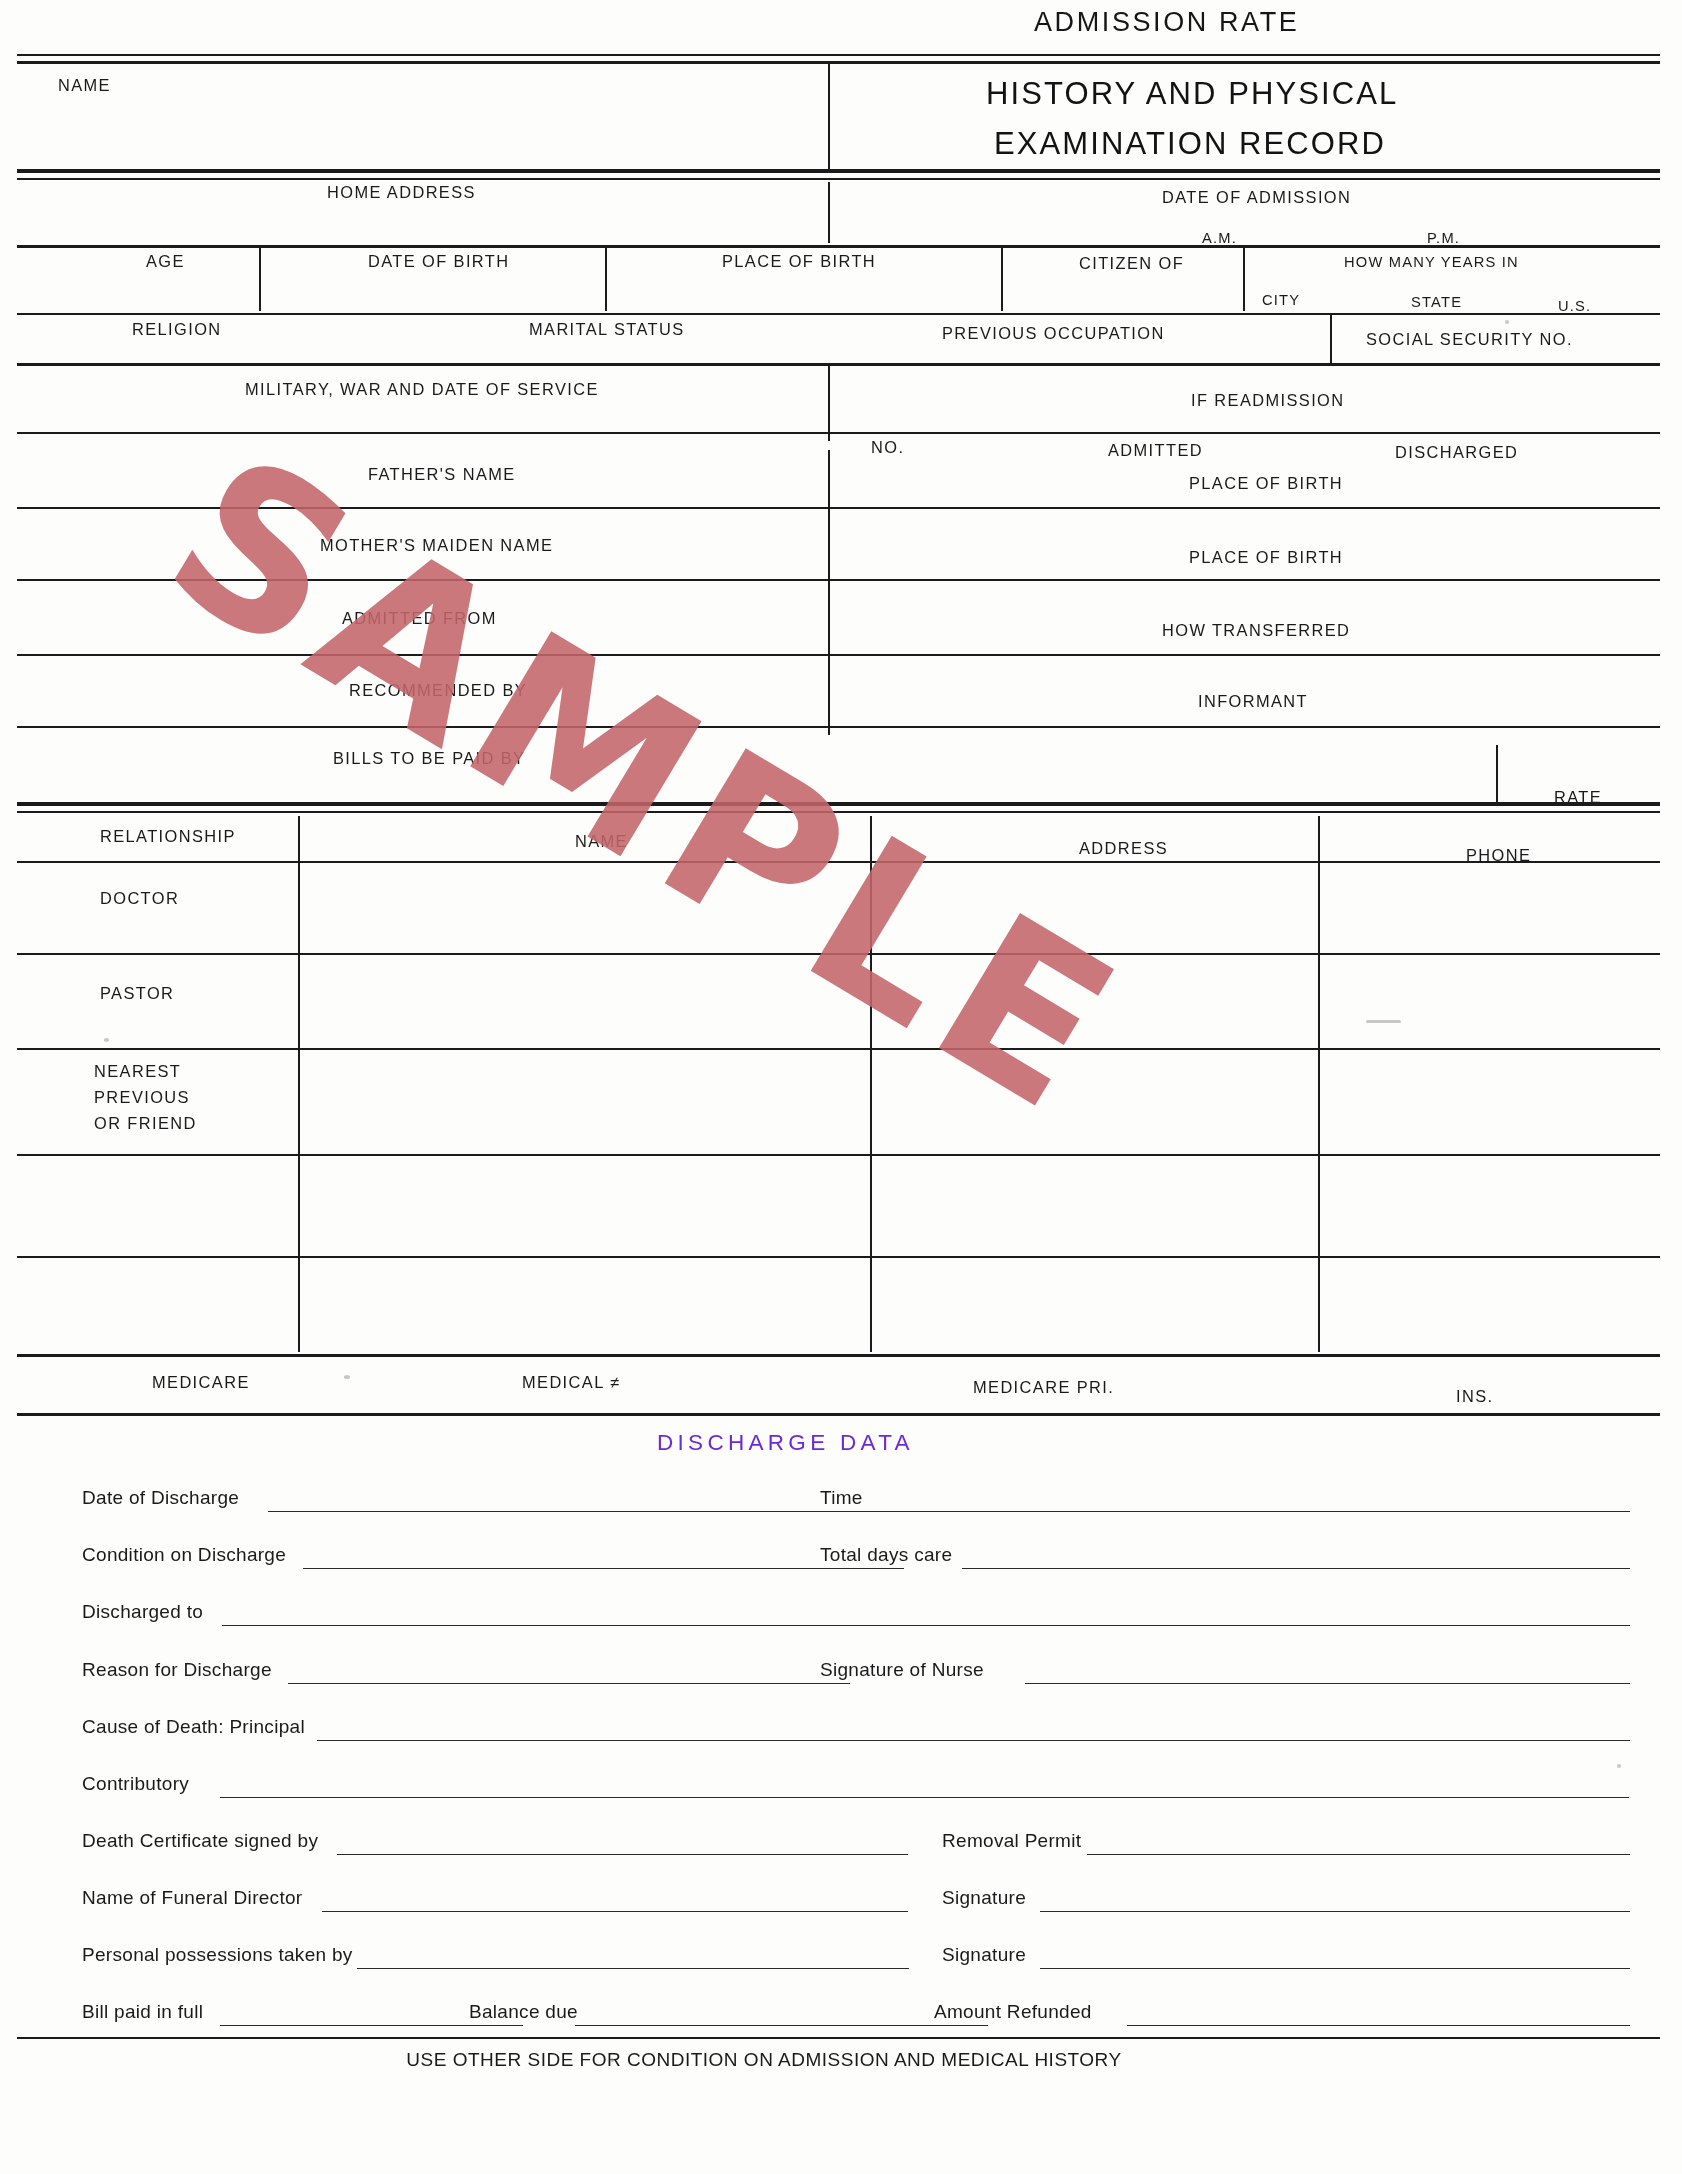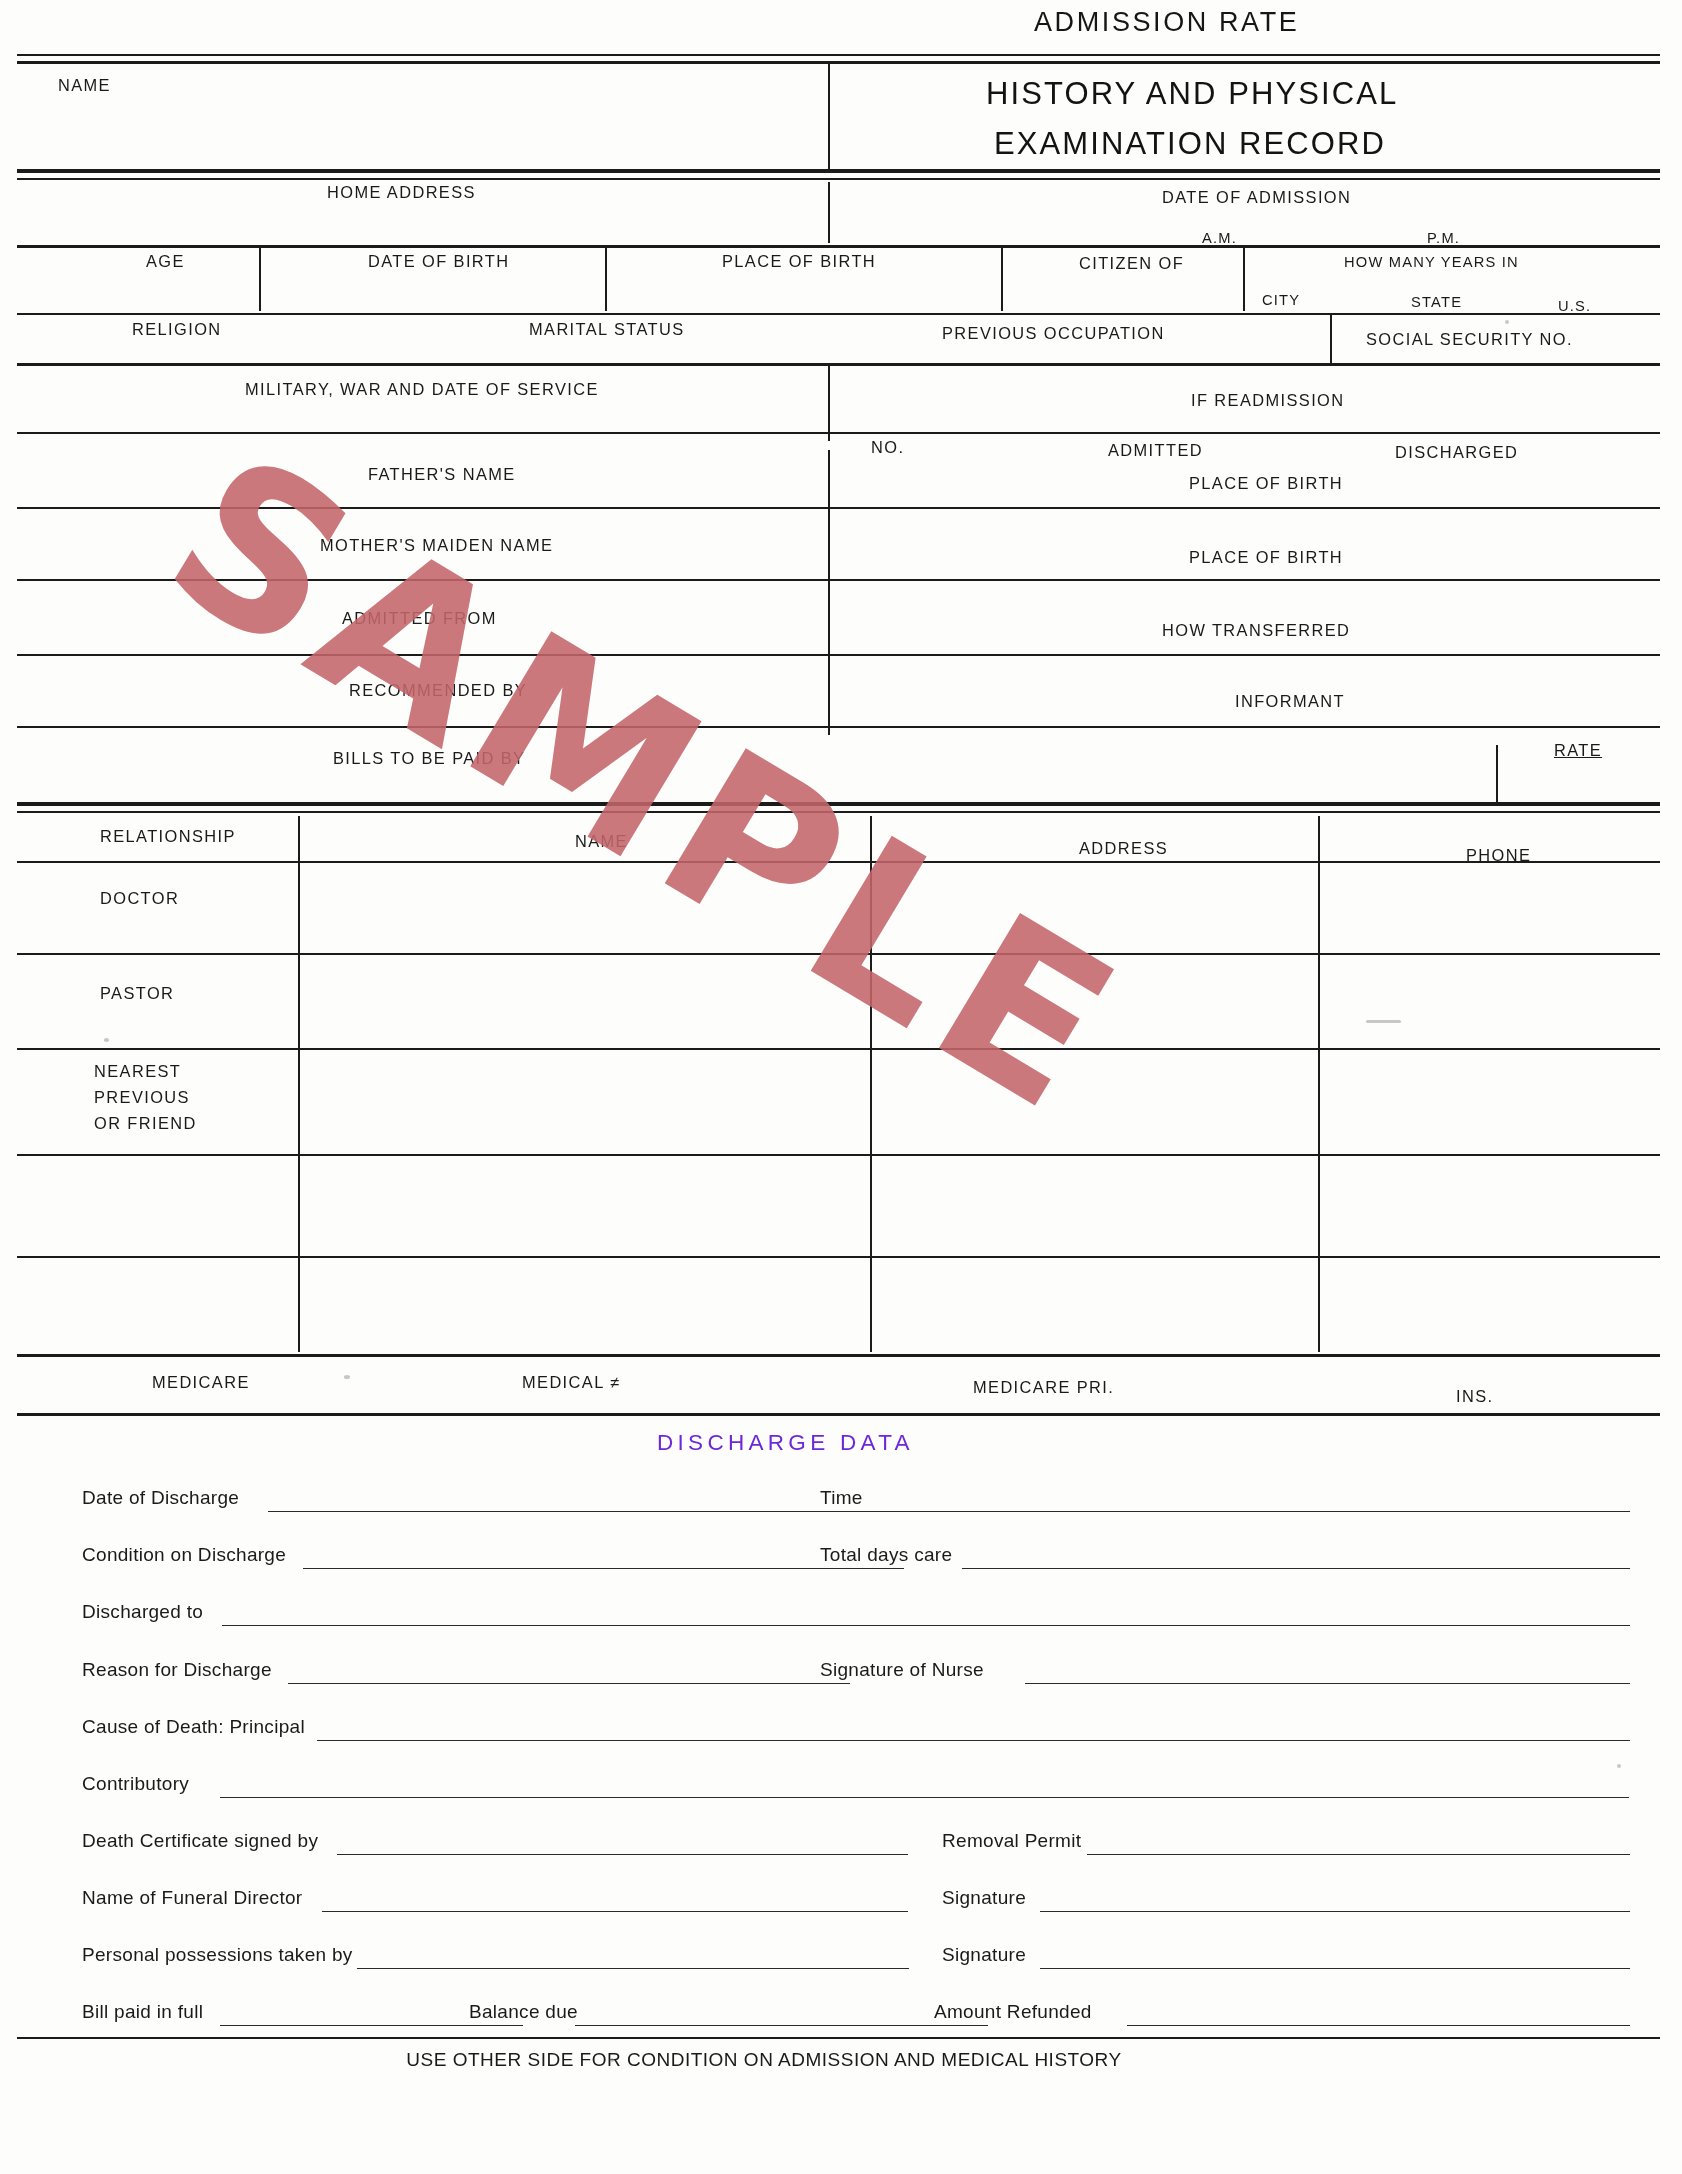--- a/index.html
+++ b/index.html
@@ -211,27 +211,27 @@
 
   <div class="abs lbl" style="left:298px; top:536px;">MOTHER'S MAIDEN NAME</div>
   <div class="abs lbl" style="left:1167px; top:548px;">PLACE OF BIRTH</div>
   <div class="hline" style="left:17.3px; top:579px; width:1643px;"></div>
 
   <div class="abs lbl" style="left:320px; top:609px;">ADMITTED FROM</div>
   <div class="abs lbl" style="left:1140px; top:621px;">HOW TRANSFERRED</div>
   <div class="hline" style="left:17.3px; top:654px; width:1643px;"></div>
 
   <div class="abs lbl" style="left:327px; top:681px;">RECOMMENDED BY</div>
-  <div class="abs lbl" style="left:1213px; top:692px;">INFORMANT</div>
+  <div class="abs lbl" style="left:1176px; top:692px;">INFORMANT</div>
   <div class="hline" style="left:17.3px; top:726px; width:1643px;"></div>
 
   <div class="vline" style="left:828px; top:450px; height:285px;"></div>
 
   <div class="abs lbl" style="left:311px; top:749px;">BILLS TO BE PAID BY</div>
-  <div class="abs lbl" style="left:1532px; top:741px;text-decoration:underline;">RATE</div>
+  <div class="abs lbl" style="left:1532px; top:788px;text-decoration:underline;">RATE</div>
   <div class="vline" style="left:1496px; top:745px; height:59px;"></div>
 
   <div class="hline thick" style="left:17.3px; top:802px; width:1643px;"></div>
   <div class="hline" style="left:17.3px; top:811px; width:1643px;"></div>
 
   <div class="abs lbl" style="left:78px; top:827px;">RELATIONSHIP</div>
   <div class="abs lbl" style="left:553px; top:832px;">NAME</div>
   <div class="abs lbl" style="left:1057px; top:839px;">ADDRESS</div>
   <div class="abs lbl" style="left:1444px; top:846px;">PHONE</div>
 

